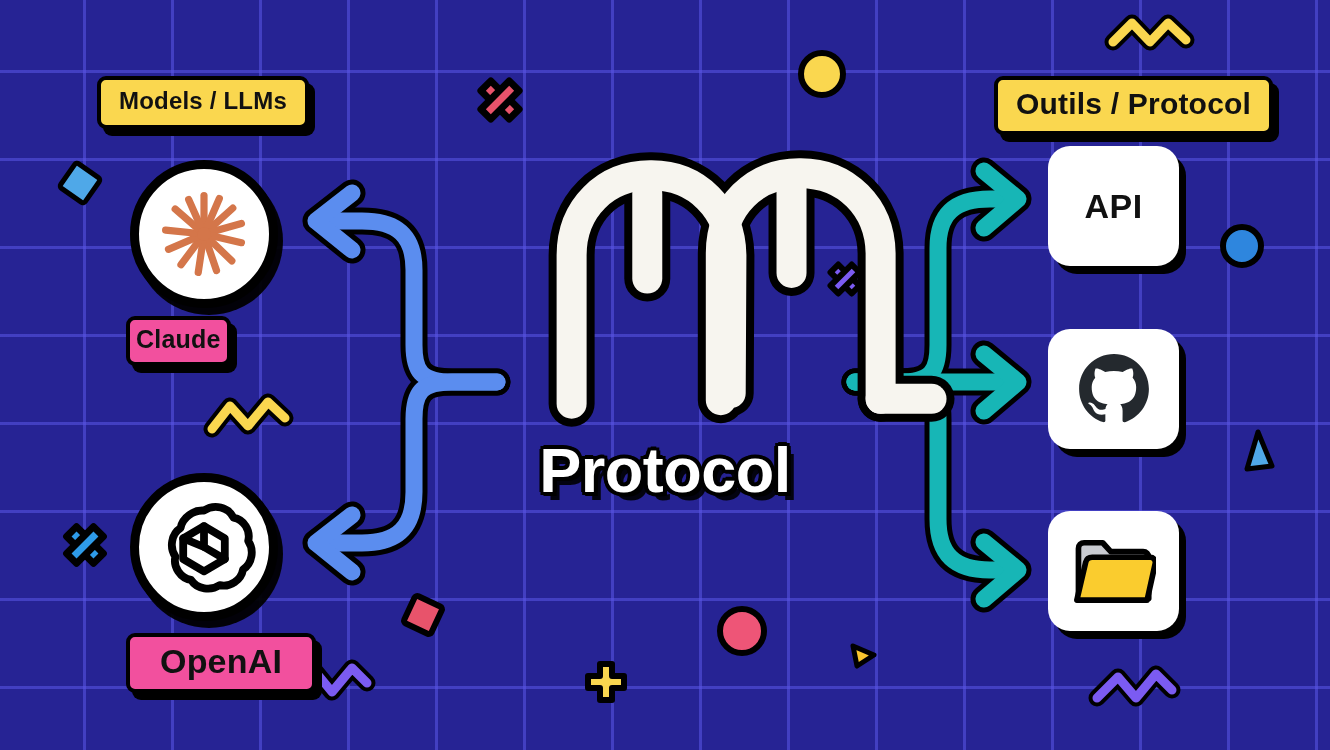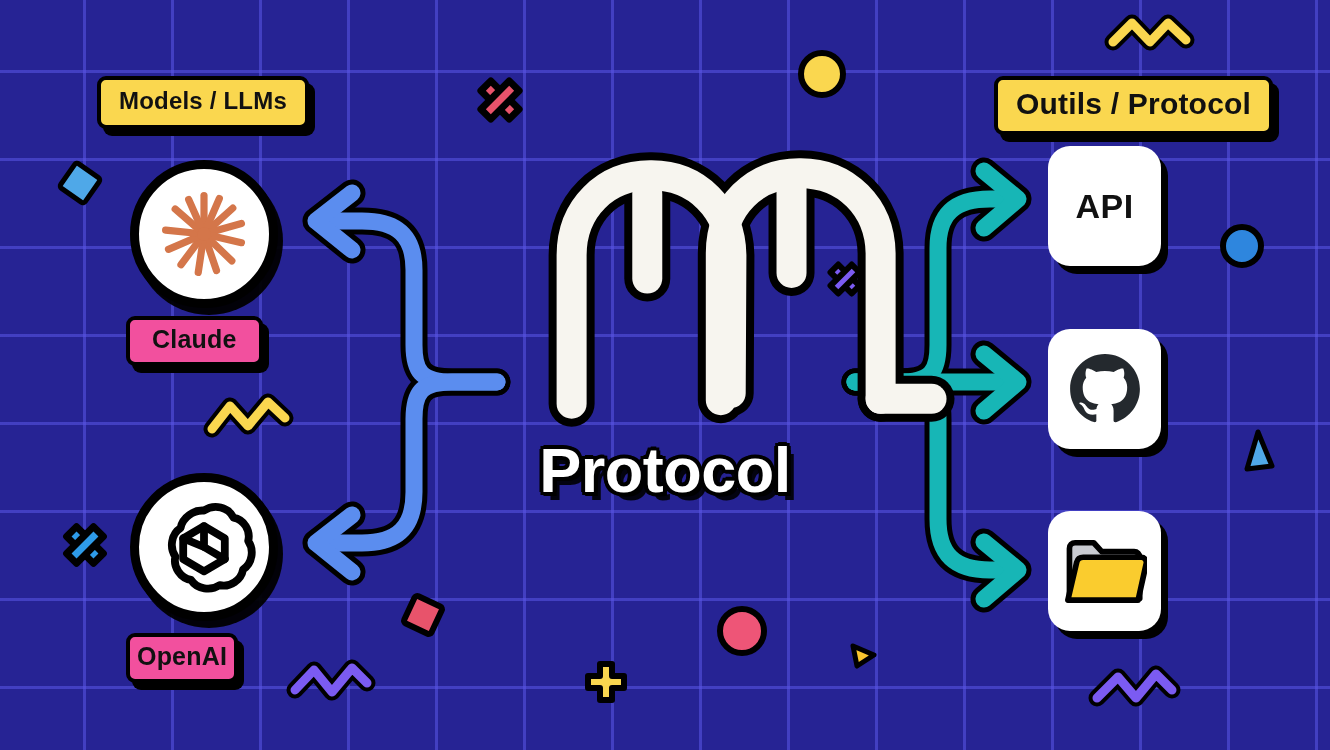--- a/index.html
+++ b/index.html
@@ -27,36 +27,36 @@
     box-shadow:6px 7px 0 #000;
     display:flex;align-items:center;justify-content:center;
     font-weight:700;letter-spacing:.2px;color:#111;
     white-space:nowrap;
   }
   .badge-yellow{background:#FAD74F;}
   .badge-pink{background:#F2509E;}
 
   #badge-models{left:97px;top:76px;padding:7px 18px 10px;font-size:24px;}
   #badge-tools{left:994px;top:76px;padding:7px 18px 10px;font-size:30px;}
-  #badge-claude{left:126px;top:316px;padding:5px 22px 8px;font-size:25px;}
-  #badge-openai{left:126px;top:633px;padding:5px 7px 8px;font-size:25px;}
+  #badge-claude{left:126px;top:316px;padding:5px 6px 8px;font-size:25px;}
+  #badge-openai{left:126px;top:633px;padding:5px 30px 8px;font-size:34px;}
 
   
   .model-circle{
     position:absolute;width:148px;height:148px;border-radius:50%;
     background:#fff;border:9px solid #000;
     box-shadow:5px 7px 0 rgba(0,0,0,.95);
     display:flex;align-items:center;justify-content:center;
   }
   #circle-claude{left:130px;top:160px;}
   #circle-openai{left:130px;top:473px;}
 
   
   .tool-card{
-    position:absolute;width:113px;height:120px;border-radius:22px;
+    position:absolute;width:131px;height:120px;border-radius:22px;
     background:#fff;box-shadow:7px 8px 0 #000;
     display:flex;align-items:center;justify-content:center;
   }
   #card-api{left:1048px;top:146px;}
   #card-github{left:1048px;top:329px;}
   #card-files{left:1048px;top:511px;}
   .api-text{font-size:34px;font-weight:700;color:#111;letter-spacing:.5px;}
 
   
   #title{

